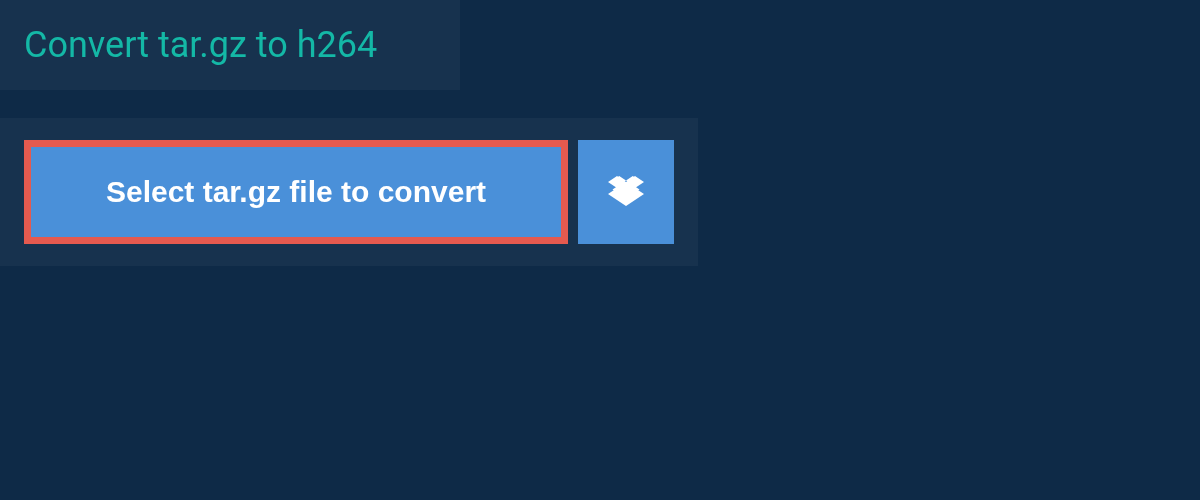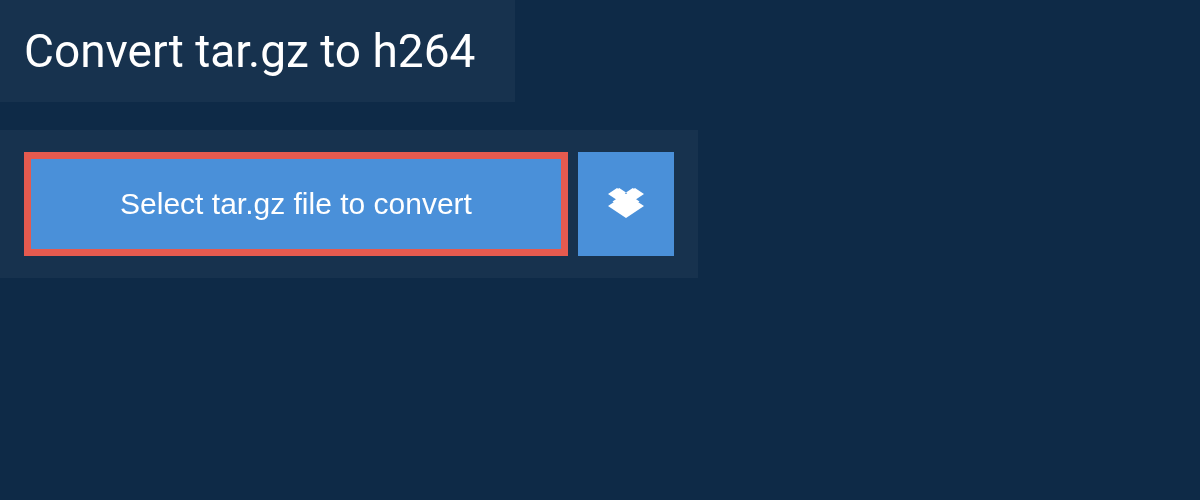--- a/index.html
+++ b/index.html
@@ -14,38 +14,38 @@
       font-family: -apple-system, BlinkMacSystemFont, "Segoe UI", Roboto, Helvetica, Arial, sans-serif;
       overflow: hidden;
     }
     .header-tab {
       background: #17324e;
       display: inline-block;
       padding: 24px 40px 24px 24px;
       min-width: 460px;
     }
     .header-title {
-      color: #ffffff;
-      font-size: 46px;
+      color: #14b8a6;
+      font-size: 36px;
       font-weight: 400;
     }
     .upload-panel {
       background: #17324e;
       margin-top: 28px;
       padding: 22px 24px;
       display: flex;
       gap: 10px;
       width: 698px;
     }
     .select-button {
       background: #4a90d9;
       border: 7px solid #e55a4f;
       color: #ffffff;
       font-size: 30px;
-      font-weight: 400;
+      font-weight: 700;
       padding: 28px 40px;
       cursor: pointer;
       display: flex;
       align-items: center;
       justify-content: center;
       flex: 1;
     }
     .dropbox-button {
       background: #4a90d9;
       border: none;

